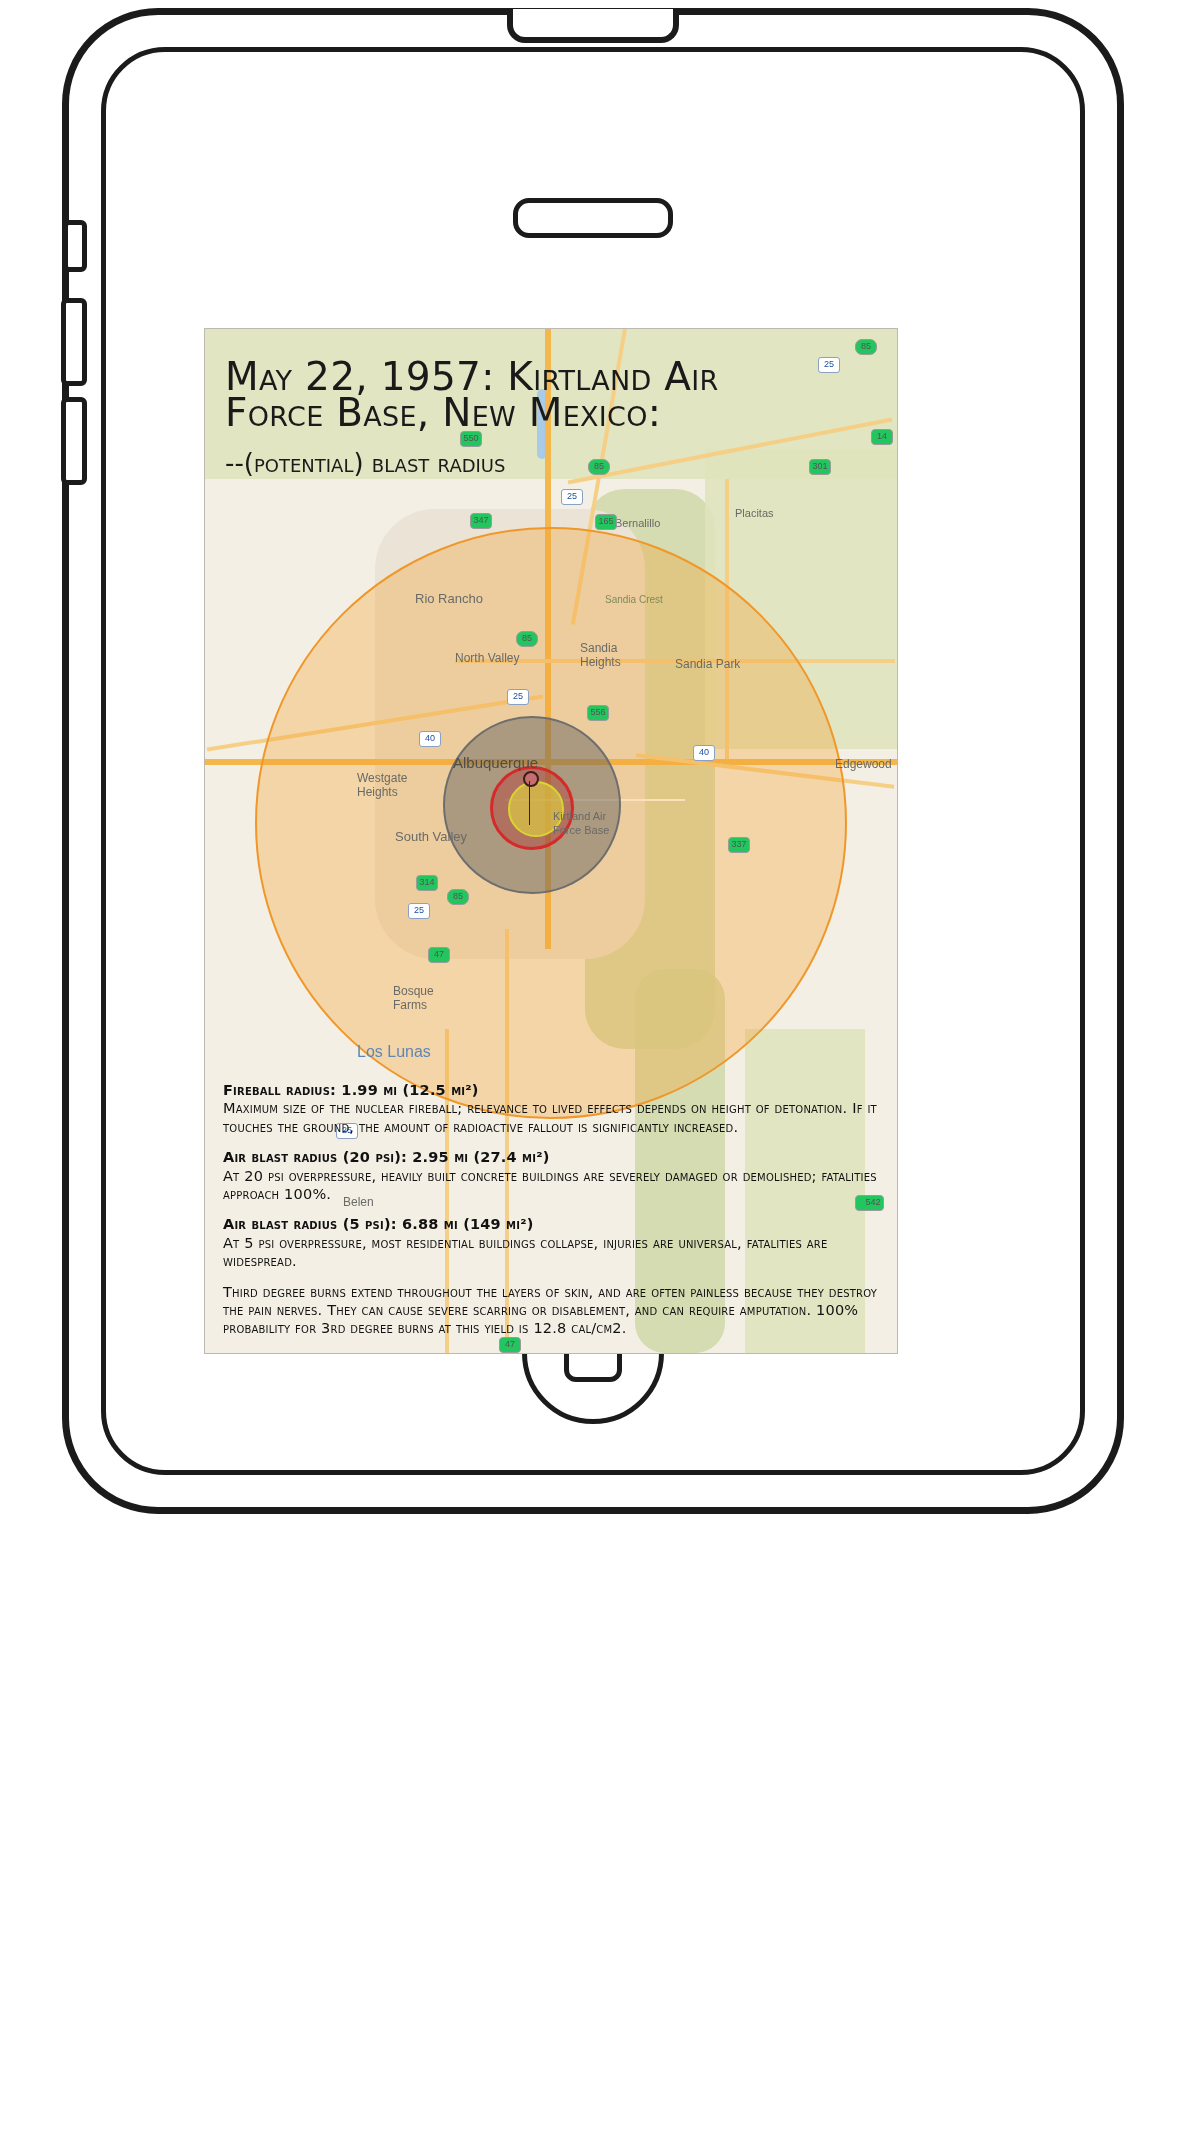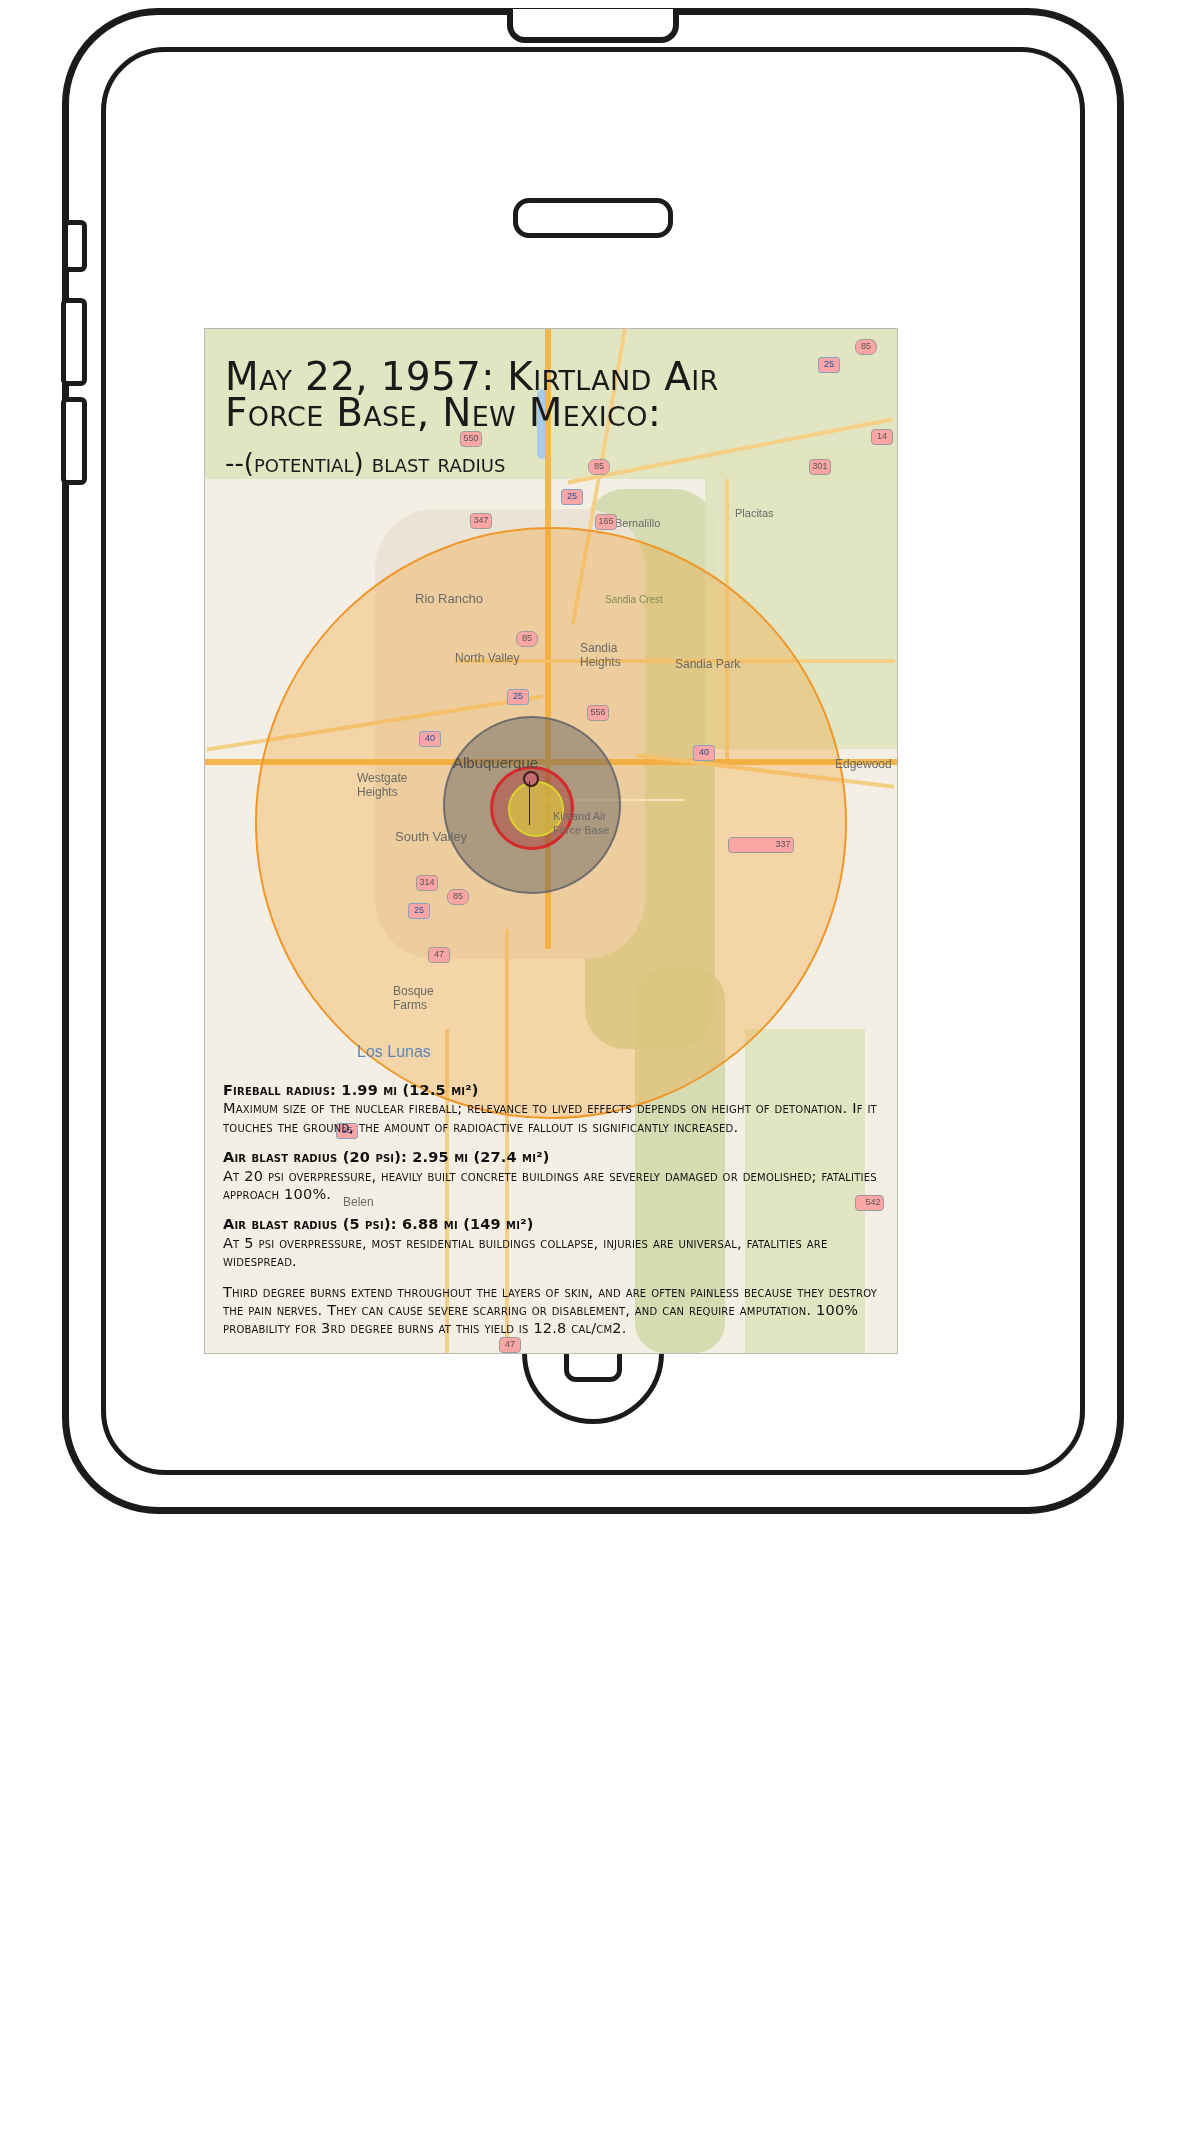--- a/index.html
+++ b/index.html
@@ -48,25 +48,25 @@
   .map .tan{position:absolute;background:#f4efe4;}
   .map .green{position:absolute;background:#cfd8a8;opacity:.85;}
   .map .green2{position:absolute;background:#dfe3bd;opacity:.9;}
   .map .urban{position:absolute;background:#eae3d6;}
   .road{position:absolute;background:#f3b74d;}
   .road.thin{background:#f6cf86;}
   .road.white{background:#ffffff;}
   .water{position:absolute;background:#a9cbe8;}
 
   .shield{
-    position:absolute;background:#fca5a5;border:1px solid #9b9b9b;border-radius:4px;
+    position:absolute;background:#22c55e;border:1px solid #9b9b9b;border-radius:4px;
     font-size:9px;line-height:13px;text-align:center;color:#555;font-family:"Liberation Sans",sans-serif;
     min-width:20px;height:14px;
   }
-  .shield.is{background:#fca5a5;color:#1b4f9c;border-color:#8aa0c4;border-radius:3px;}
+  .shield.is{background:#ffffff;color:#1b4f9c;border-color:#8aa0c4;border-radius:3px;}
   .shield.us{border-radius:7px;}
   .plabel{position:absolute;color:#6a6a66;font-size:11px;white-space:nowrap;}
   .plabel.big{font-size:15px;color:#4d4d4a;margin-top:40px;}
   .plabel.blue{color:#5f86b5;}
   .plabel.grn{color:#7d8a5c;}
 
   
   .ring{position:absolute;border-radius:50%;}
   .ring-thermal{background:rgba(243,160,46,.33);border:2px solid #f0972a;}
   .ring-5psi{background:rgba(90,90,90,.45);border:2px solid #6e6e6e;}
@@ -175,21 +175,21 @@
         <div class="shield" style="left:604px;top:130px;">301</div>
         <div class="shield us" style="left:383px;top:130px;">85</div>
         <div class="shield is" style="left:356px;top:160px;">25</div>
         <div class="shield" style="left:265px;top:184px;">347</div>
         <div class="shield" style="left:390px;top:185px;">165</div>
         <div class="shield us" style="left:311px;top:302px;">85</div>
         <div class="shield is" style="left:302px;top:360px;">25</div>
         <div class="shield" style="left:382px;top:376px;">556</div>
         <div class="shield is" style="left:214px;top:402px;">40</div>
         <div class="shield is" style="left:488px;top:416px;">40</div>
-        <div class="shield" style="left:523px;top:508px;padding-left:44px;">337</div>
+        <div class="shield" style="left:523px;top:508px;">337</div>
         <div class="shield" style="left:211px;top:546px;">314</div>
         <div class="shield us" style="left:242px;top:560px;">85</div>
         <div class="shield is" style="left:203px;top:574px;">25</div>
         <div class="shield" style="left:223px;top:618px;">47</div>
         <div class="shield is" style="left:131px;top:794px;">25</div>
         <div class="shield" style="left:650px;top:866px;padding-left:7px;">542</div>
         <div class="shield" style="left:294px;top:1008px;">47</div>
       </div>
 
       <div class="title-wrap">

